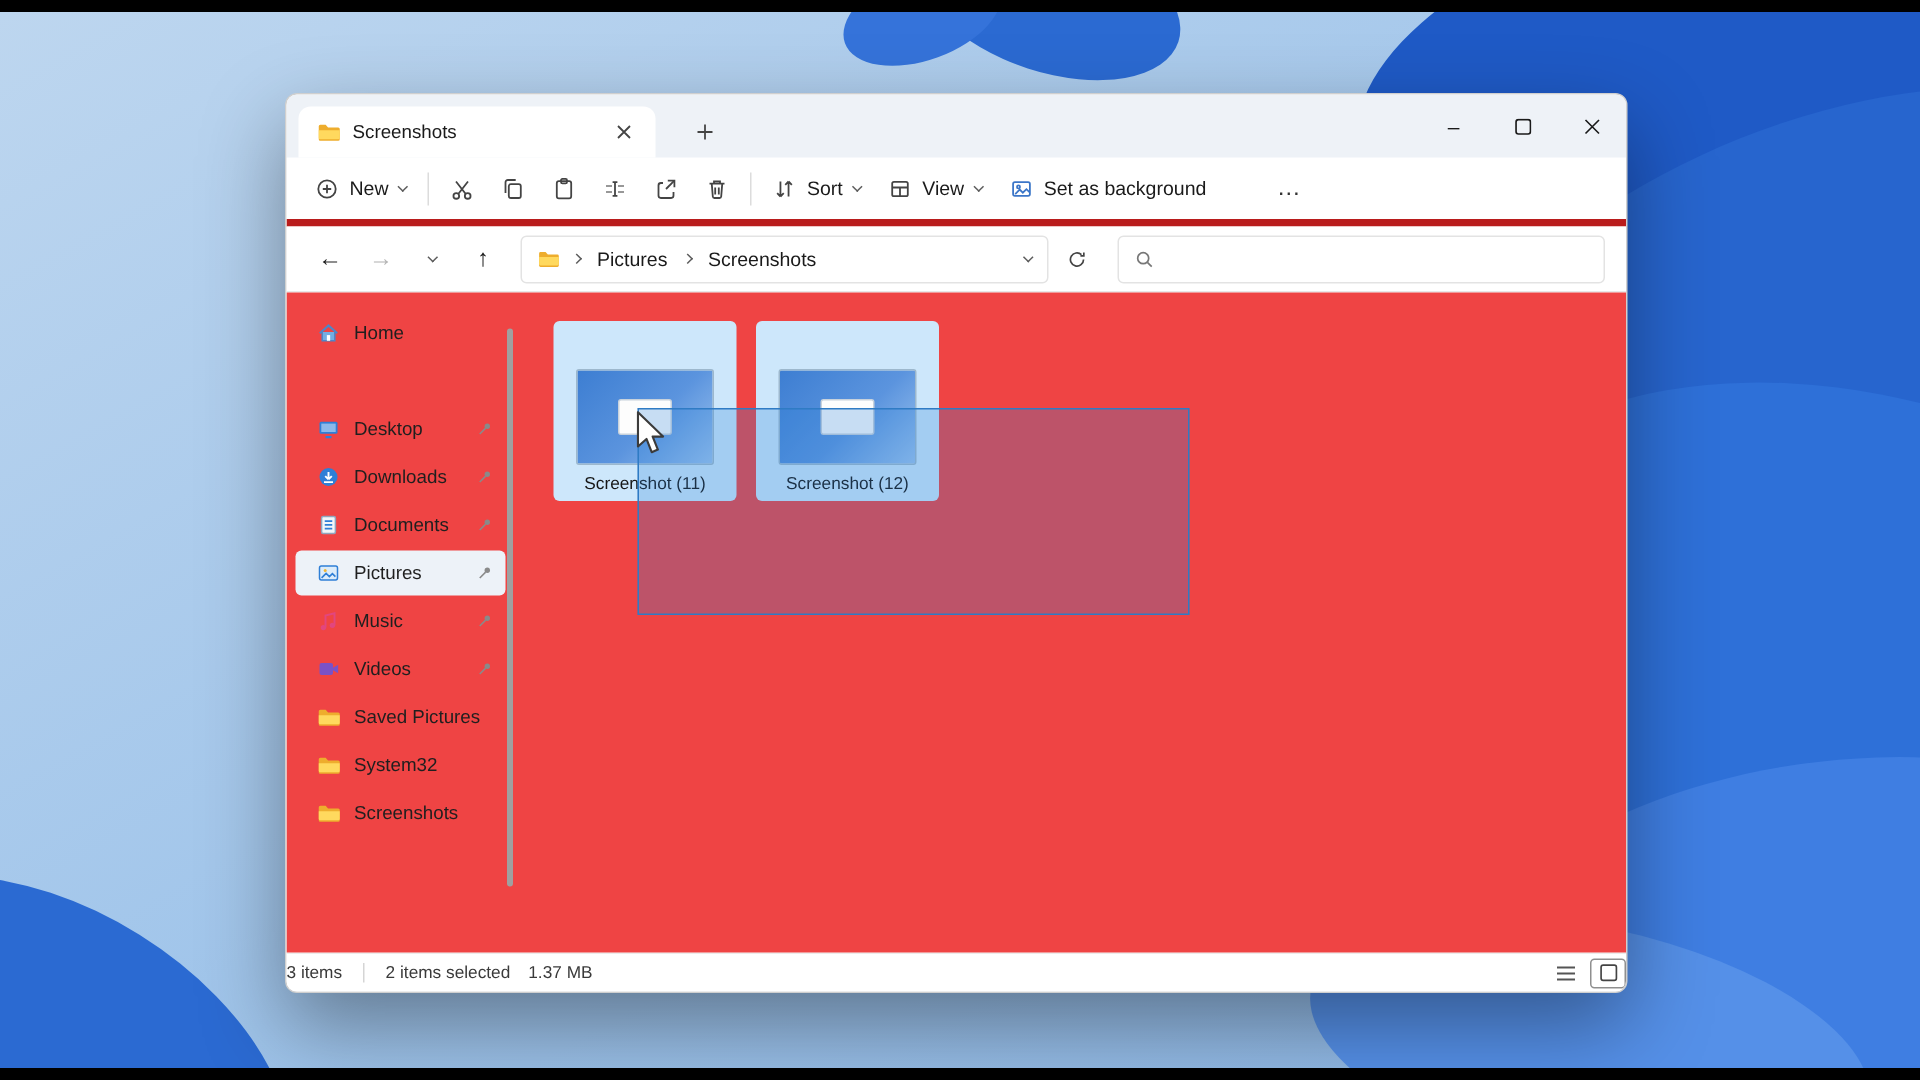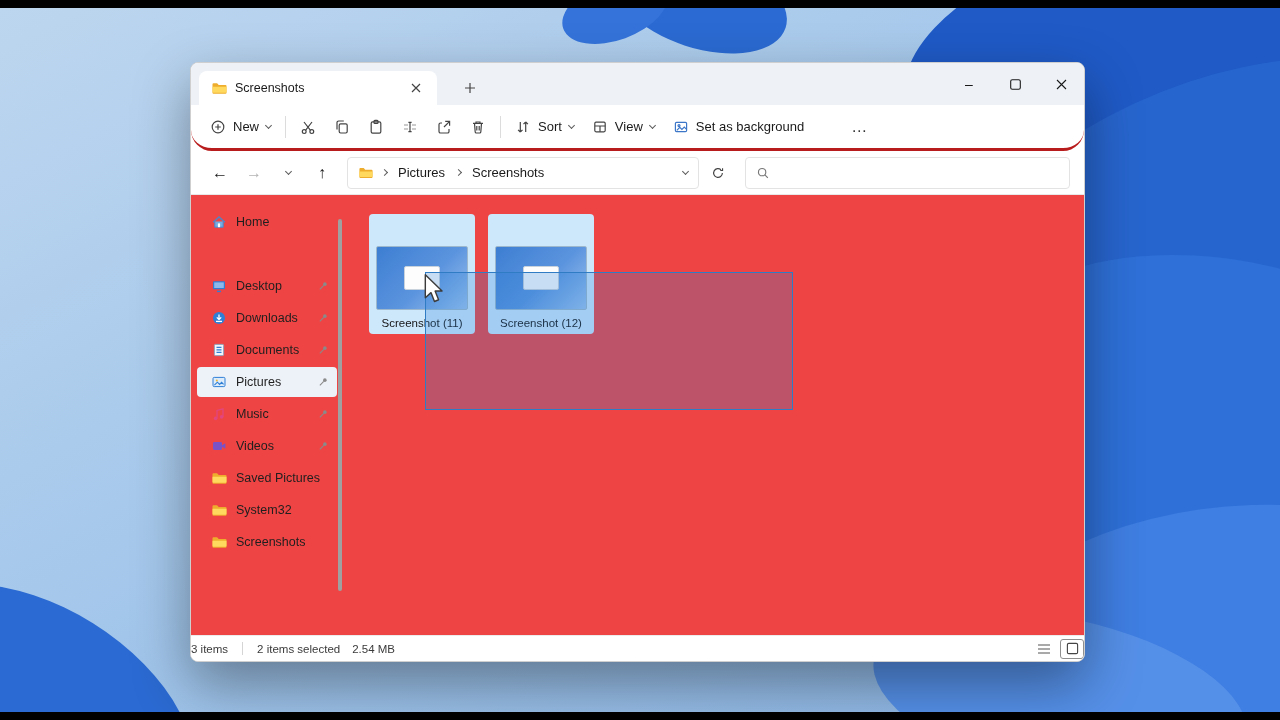--- a/index.html
+++ b/index.html
@@ -28,21 +28,21 @@
   }
   .tab-title { flex:1; }
   .tab-close, .new-tab {
     width:26px; height:26px; display:flex; align-items:center; justify-content:center; border-radius:4px; color:#444;
   }
   .new-tab { margin-left:20px; margin-bottom:4px; }
   .win-controls { position:absolute; right:0; top:0; height:42px; display:flex; }
   .ctrl { width:46px; height:100%; display:flex; align-items:center; justify-content:center; font-size:14px; color:#1a1a1a; }
 
   
-  .toolbar { height:46px; background:#fff; display:flex; align-items:center; padding:0 10px; flex:none; border-bottom:3px solid #b91c1c;border-radius:21px; }
+  .toolbar { height:46px; background:#fff; display:flex; align-items:center; padding:0 10px; flex:none; border-bottom:5px solid #b91c1c; }
   .tb-btn { display:flex; align-items:center; gap:7px; height:34px; padding:0 9px; border-radius:4px; font-size:13px; color:#1a1a1a; }
   .tb-sep { width:1px; height:22px; background:#dcdcdc; margin:0 5px; flex:none; }
   .more-btn { margin-left:26px; font-size:16px; color:#333; padding:0 12px; }
 
   
   .chev { display:inline-block; width:6px; height:6px; border-right:1.3px solid #5c5c5c; border-bottom:1.3px solid #5c5c5c; flex:none; }
   .chev.down { transform:rotate(45deg); margin-top:-3px; }
   .chev.right { transform:rotate(-45deg); }
   .chev.small { width:5px; height:5px; }
 
@@ -72,21 +72,21 @@
   }
   .side-item.selected { background:#edf2f8; }
   .side-item .pin { margin-left:auto; }
   .mb-gap { margin-bottom:34px; }
   .mt-gap { margin-top:34px; }
   .side-scrollbar { position:absolute; left:147px; top:24px; width:4px; height:372px; background:#a0a0a0; border-radius:2px; }
 
   .content { flex:1; position:relative; }
   .files { position:absolute; left:26px; top:19px; display:flex; gap:13px; }
   .tile {
-    width:106px; height:120px; border-radius:4px; background:#cde7fb;
+    width:122px; height:120px; border-radius:4px; background:#cde7fb;
     display:flex; flex-direction:column; align-items:center; justify-content:flex-end; padding:6px 4px 5px;
   }
   .thumb {
     width:92px; height:64px; border:1px solid #9db8cd; border-radius:2px;
     background:linear-gradient(135deg,#3d7ed2 0%, #5b94de 55%, #9cc3ee 100%);
     display:flex; align-items:center; justify-content:center; margin-bottom:7px;
   }
   .mini-win { width:36px; height:24px; background:#fdfdfd; border:1px solid #c8d2dc; border-radius:2px; }
   .tile-label { font-size:11.5px; color:#161616; }
 
@@ -477,21 +477,21 @@
           <div class="tile-label">Screenshot (12)</div>
         </div>
       </div>
     </div>
   </div>
 
   <div class="statusbar">
     <span>3 items</span>
     <span class="status-sep"></span>
     <span>2 items selected</span>
-    <span class="status-size">2.54 MB</span>
+    <span class="status-size">1.37 MB</span>
     <span class="view-toggles">
       <span class="view-btn">
         <svg width="14" height="12" viewBox="0 0 14 12" fill="none" stroke="#555" stroke-width="1.2">
             <path d="M1 2h12M1 6h12M1 10h12"></path>
           </svg>
       </span>
       <span class="view-btn active">
         <svg width="13" height="13" viewBox="0 0 14 14" fill="none" stroke="#444" stroke-width="1.2">
             <rect x="1.5" y="1.5" width="11" height="11" rx="1.5"></rect>
           </svg>

